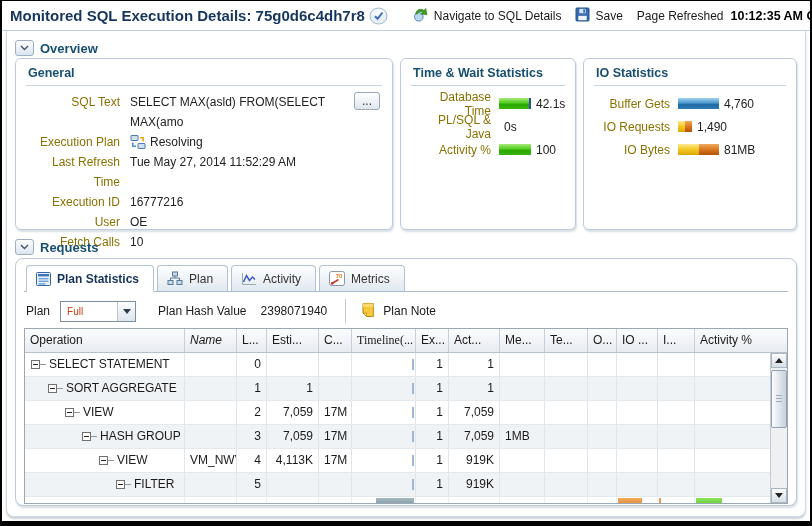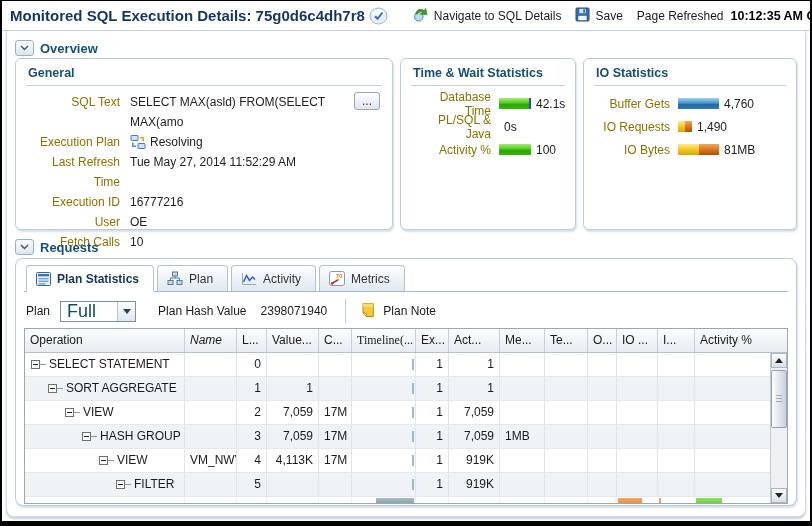--- a/index.html
+++ b/index.html
@@ -86,21 +86,21 @@
     background: linear-gradient(180deg,#fefefe,#dfe8f0);
     font-size: 12px; color: #333; cursor: pointer; position: relative;
   }
   .tab.active { background: #fff; font-weight: bold; color: #16355c; margin-bottom: -1px; height: 27px; border-bottom: 1px solid #fff; }
   
   .toolbar { display: flex; align-items: center; height: 36px; padding: 2px 2px 0; font-size: 12px; color: #1a1a1a; }
   .dd {
     margin-left: 10px; width: 76px; height: 21px; border: 1px solid #7e8fa0;
     background: #fff; display: flex; align-items: center; cursor: pointer;
   }
-  .dd-text { flex: 1; padding-left: 6px; font-size: 18px; color: #0c4a6e; }
+  .dd-text { flex: 1; padding-left: 6px; font-size: 10px; color: #c2410c; }
   .dd-arrow {
     width: 18px; height: 19px; border-left: 1px solid #b9c4cf;
     background: linear-gradient(180deg,#fcfdfe,#dee6ee);
     display: flex; align-items: center; justify-content: center;
   }
   .dd-arrow::after { content: ""; border: 4px solid transparent; border-top: 5px solid #2c3e50; margin-top: 5px; }
   .tb-label { margin-left: 22px; }
   .tb-value { margin-left: 14px; }
   .tb-sep { width: 1px; height: 24px; background: #c0ccd8; margin: 0 14px 0 18px; }
   .note-btn { display: inline-flex; align-items: center; gap: 7px; cursor: pointer; }
@@ -384,21 +384,21 @@
         </span>
         <span>Plan Note</span>
       </span>
     </div>
 
     <div class="grid-wrap">
       <div class="grid-hdr" id="grid-hdr">
           <span class="hcell" style="width: 160px;">Operation</span>
           <span class="hcell" style="width: 52px; font-style: italic;">Name</span>
           <span class="hcell" style="width: 30px;">L...</span>
-          <span class="hcell" style="width: 52px;">Value...</span>
+          <span class="hcell" style="width: 52px;">Esti...</span>
           <span class="hcell" style="width: 33px;">C...</span>
           <span class="hcell" style="width: 64px; font-family: Liberation Serif, serif;">Timeline(...</span>
           <span class="hcell" style="width: 33px;">Ex...</span>
           <span class="hcell" style="width: 51px;">Act...</span>
           <span class="hcell" style="width: 45px;">Me...</span>
           <span class="hcell" style="width: 43px;">Te...</span>
           <span class="hcell" style="width: 29px;">O...</span>
           <span class="hcell" style="width: 41px;">IO ...</span>
           <span class="hcell" style="width: 37px;">I...</span>
           <span class="hcell flexfill">Activity %</span>

